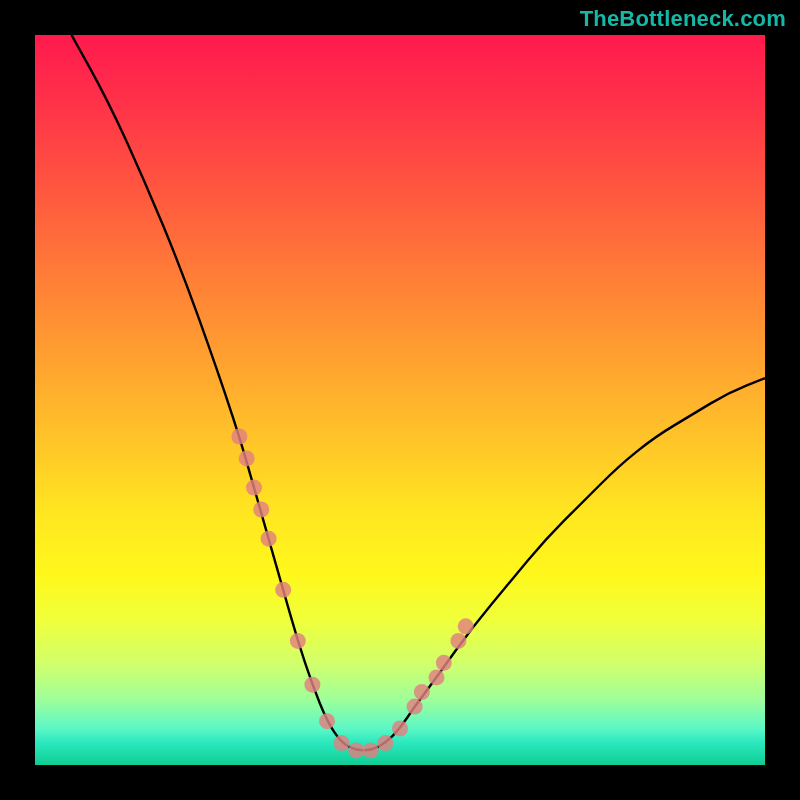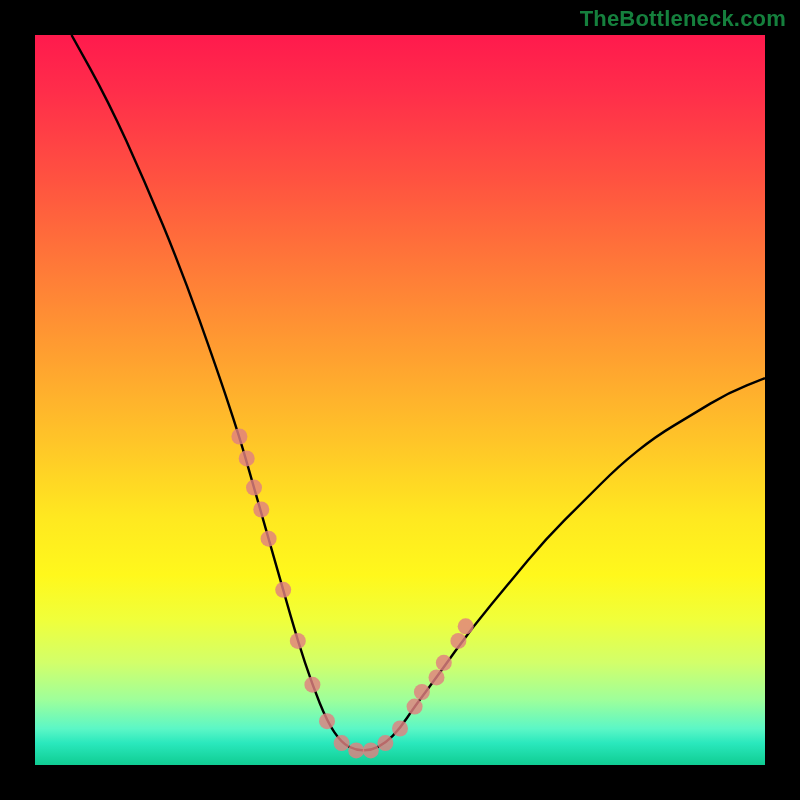--- a/index.html
+++ b/index.html
@@ -14,21 +14,21 @@
   .outer-frame {
     position: absolute;
     left: 0; top: 0;
     width: 800px; height: 800px;
     background: #000;
   }
   .watermark {
     position: absolute;
     top: 6px;
     right: 14px;
-    color: #15803d;
+    color: #14b8a6;
     font-size: 22px;
     font-weight: 600;
     letter-spacing: 0.2px;
   }
   .plot-area {
     position: absolute;
     left: 35px;
     top: 35px;
     width: 730px;
     height: 730px;

